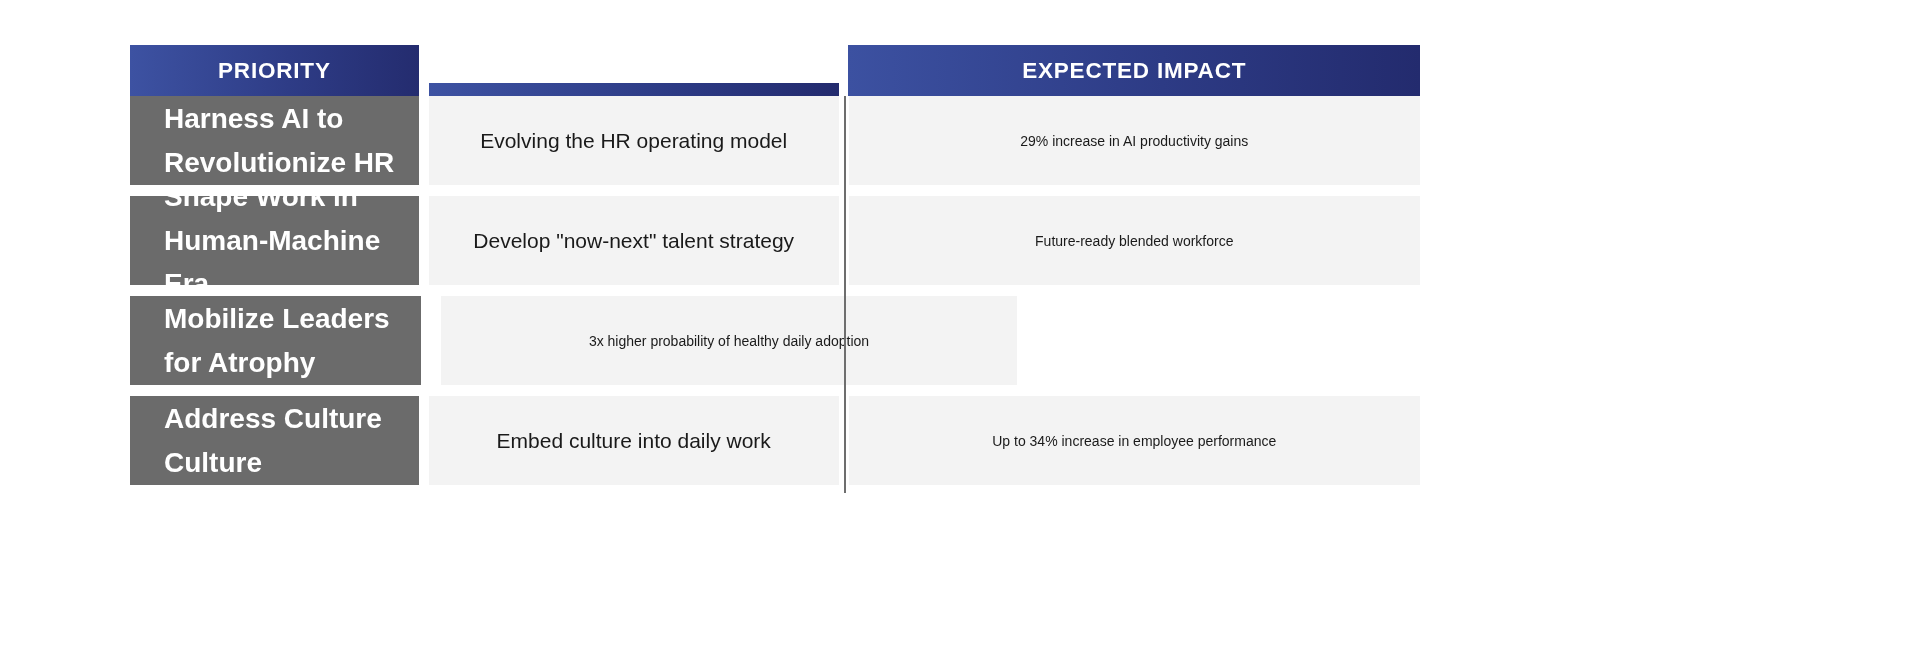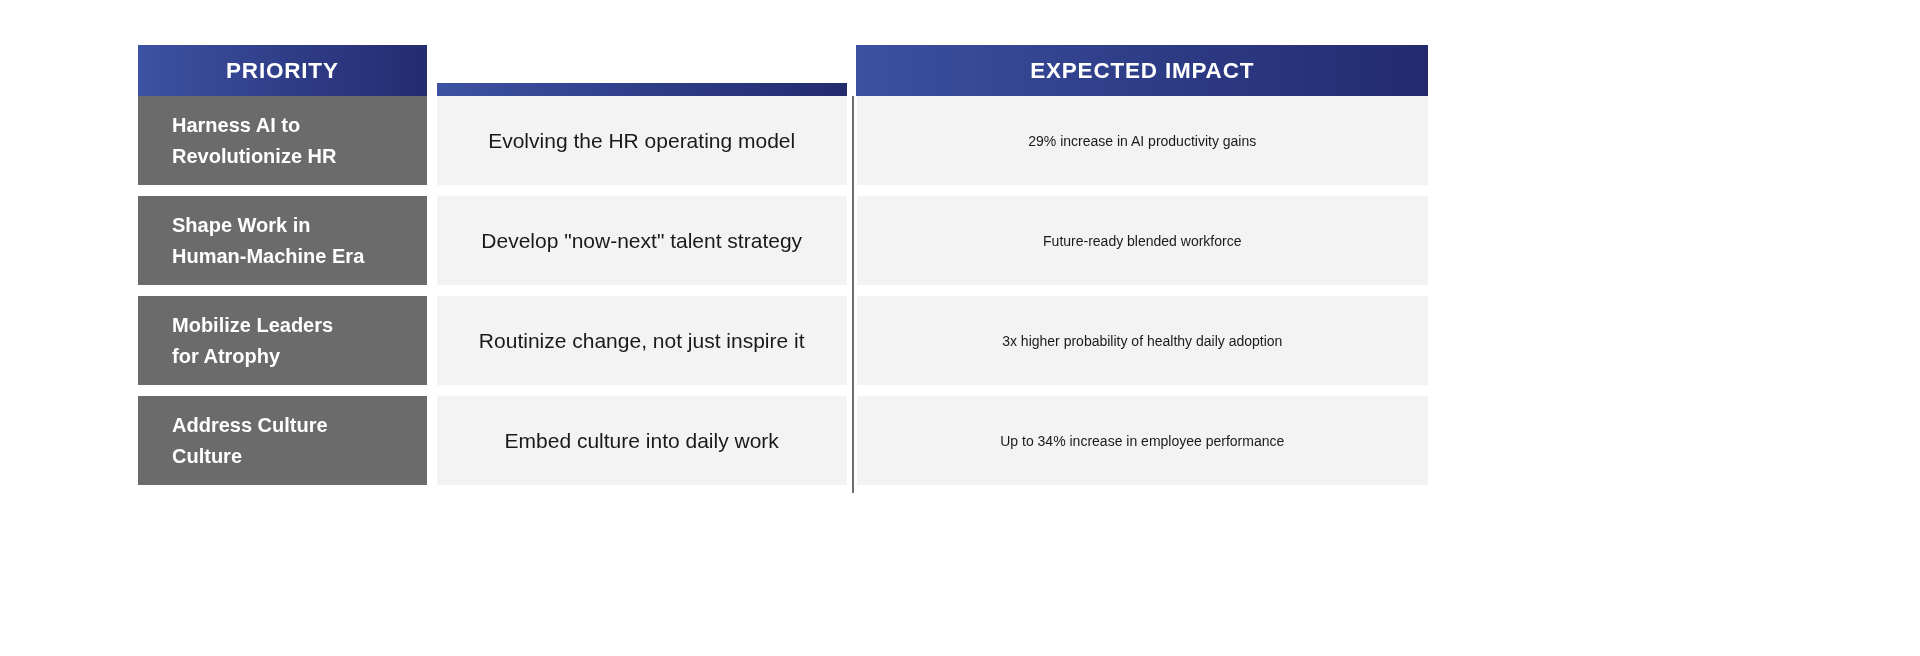--- a/index.html
+++ b/index.html
@@ -4,21 +4,21 @@
 <style>
   html,body{margin:0;padding:0;}
   body{
     width:1920px;height:656px;
     background:#ffffff;
     font-family:"Liberation Sans", sans-serif;
     overflow:hidden;
   }
   #table-wrap{
     position:absolute;
-    left:138px; top:45px;
+    left:130px; top:45px;
     width:1290px; height:448px;
   }
 
   
   .header-row{
     position:absolute; left:0; top:0;
     width:1290px; height:51px;
     display:flex;
   }
   .hcell{
@@ -56,21 +56,21 @@
     height:89px;
     margin-bottom:11px;
     display:flex;
   }
   .row:last-child{ margin-bottom:0;align-items:center; }
 
   .c-priority{
     width:291px; height:89px;
     background:#6b6b6b;
     color:#ffffff;
-    font-size:20px;
+    font-size:28px;
     font-weight:bold;
     line-height:1.55;
     display:flex; flex-direction:column; justify-content:center;
     padding-left:34px;
     box-sizing:border-box;
   }
   .c-priority .l2{ display:block; }
   .cgap{ width:10px; background:#ffffff; }
 
   .c-focus{
@@ -154,23 +154,20 @@
         <span>Future-ready blended workforce</span>
       </div>
     </div>
 
     <div class="row">
       <div class="c-priority">
         <span class="l1">Mobilize Leaders</span>
         <span class="l2">for Atrophy</span>
       </div>
       <div class="cgap"></div>
-      <div class="c-focus">
-        <span>Routinize change, not just inspire it</span>
-      </div>
       <div class="cgap"></div>
       <div class="c-impact">
         <span>3x higher probability of healthy daily adoption</span>
       </div>
     </div>
 
     <div class="row">
       <div class="c-priority">
         <span class="l1">Address Culture</span>
         <span class="l2">Culture</span>

